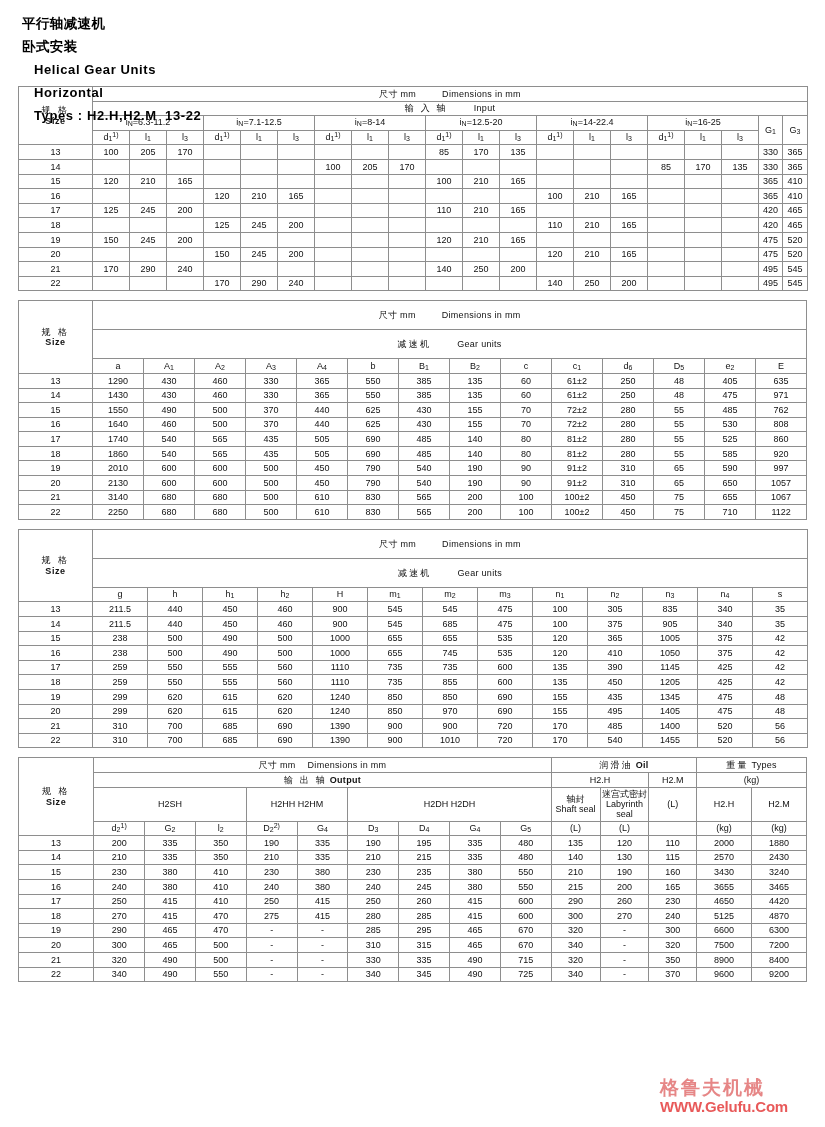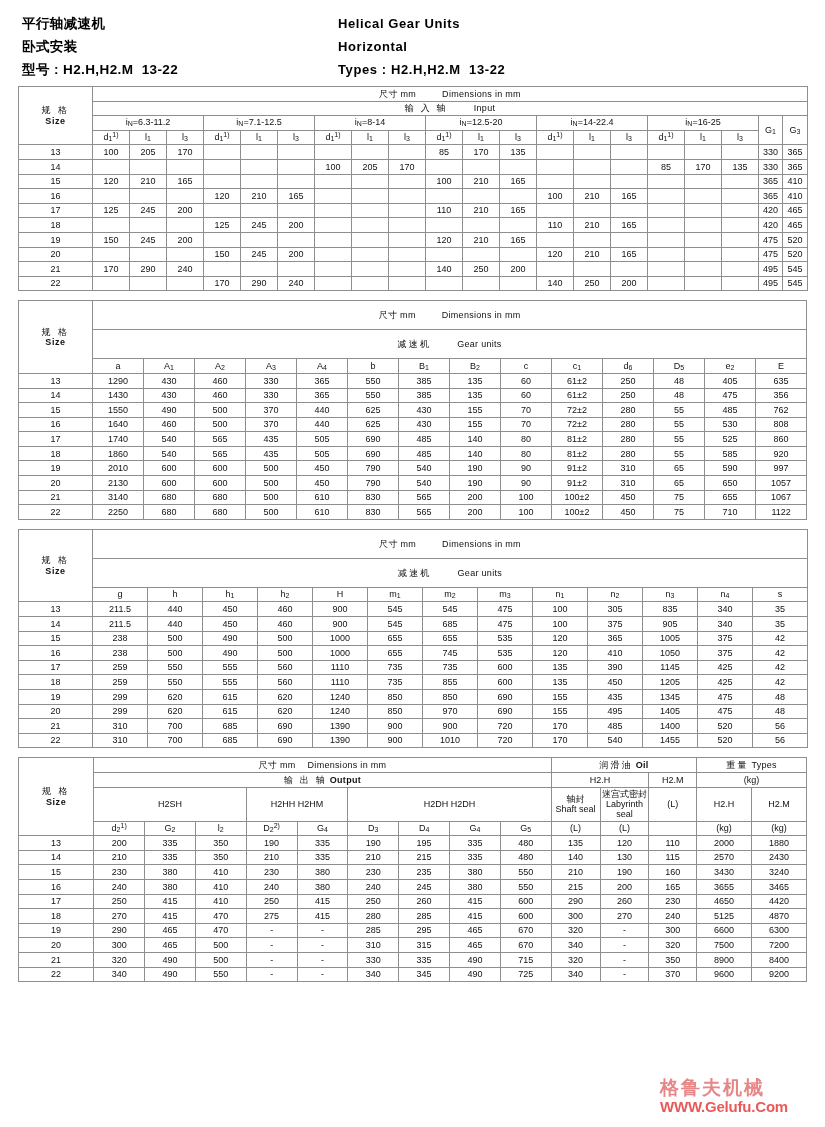--- a/index.html
+++ b/index.html
@@ -22,20 +22,21 @@
     box-sizing: border-box;
     padding: 0 18px;
   }
 
   
   .titleblock {
     display: flex;
     padding-top: 12px;
     height: 86px;
     box-sizing: border-box;
+    flex-direction: column;
   }
   .title-cn {
     width: 300px;
     padding-left: 4px;
   }
   .title-en {
     flex: 1;
     padding-left: 16px;
   }
   .title-line {
@@ -131,21 +132,20 @@
 </style>
 </head>
 <body>
 
 <div class="page">
 
   <div class="titleblock">
     <div class="title-cn">
       <div class="title-line">平行轴减速机</div>
       <div class="title-line">卧式安装</div>
-      <div class="title-line">型号 : H2.H,H2.M  13-22</div>
     </div>
     <div class="title-en">
       <div class="title-line en">Helical Gear Units</div>
       <div class="title-line en">Horizontal</div>
       <div class="title-line en">Types : H2.H,H2.M  13-22</div>
     </div>
   </div>
 
   <div class="tblwrap">
     <table class="spec" id="t1">
@@ -488,21 +488,21 @@
             <td>330</td>
             <td>365</td>
             <td>550</td>
             <td>385</td>
             <td>135</td>
             <td>60</td>
             <td>61±2</td>
             <td>250</td>
             <td>48</td>
             <td>475</td>
-            <td>356</td>
+            <td>971</td>
           </tr>
           <tr class="r">
             <td class="sz">15</td>
             <td>1550</td>
             <td>490</td>
             <td>500</td>
             <td>370</td>
             <td>440</td>
             <td>625</td>
             <td>430</td>

